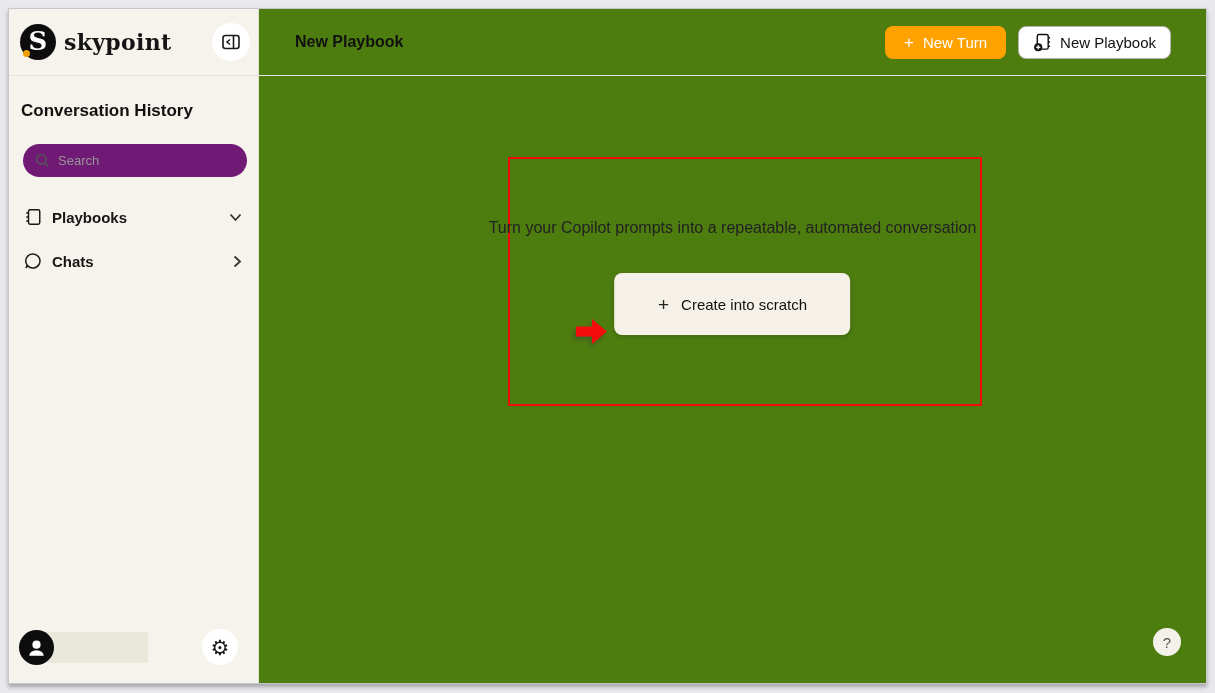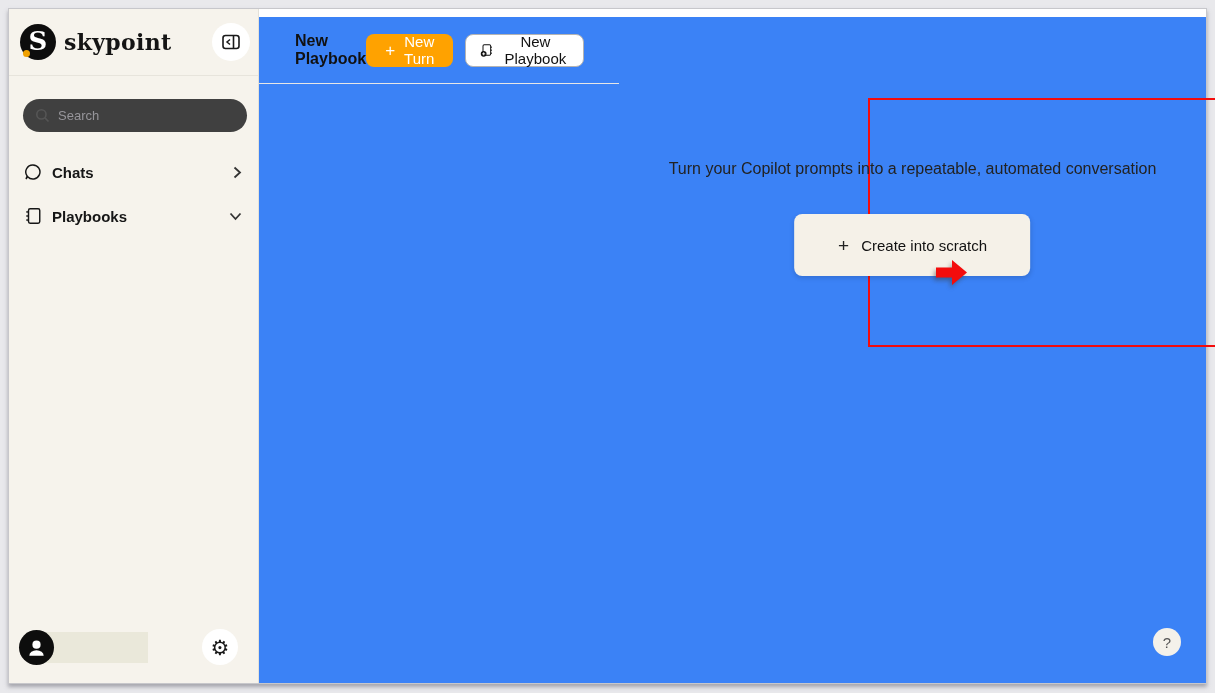--- a/index.html
+++ b/index.html
@@ -77,21 +77,21 @@
   }
   .sidebar-heading {
     font-size: 17px;
     font-weight: 700;
     color: #111;
     padding: 25px 12px 0 12px;
   }
   .search-box {
     margin: 23px 11px 0 14px;
     height: 33px;
-    background: #404040;
+    background: #701a75;
     border-radius: 17px;
     display: flex;
     align-items: center;
     padding: 0 12px;
     cursor: text;
   }
   .search-placeholder {
     margin-left: 8px;
     font-size: 13px;
     color: #96959a;
@@ -138,21 +138,21 @@
     width: 36px; height: 36px;
     border-radius: 50%;
     background: #ffffff;
     border: none;
     display: flex; align-items: center; justify-content: center;
     cursor: pointer;
     position: relative;
   }
   .gear-glyph { font-size: 21px; color: #1a1a1a; line-height: 1; }
   
-  .main { flex: 1; display: flex; flex-direction: row; background: #3b82f6; margin-top: 8px; }
+  .main { flex: 1; display: flex; flex-direction: column; background: #4d7c0f; }
   .main-header {
     height: 67px;
     flex: 0 0 67px;
     border-bottom: 1px solid #e7e7e7;
     display: flex;
     align-items: center;
     padding: 0 35px 0 36px;
   }
   .page-title { font-size: 16px; font-weight: 700; color: #111; }
   .header-actions { margin-left: auto; display: flex; align-items: center; gap: 12px; }
@@ -248,56 +248,57 @@
       </div>
       <button class="collapse-btn">
         <svg width="18" height="16" viewBox="0 0 18 16" fill="none" stroke="#1a1a1a" stroke-width="1.6">
           <rect x="1" y="1.5" width="16" height="13" rx="2.5"></rect>
           <line x1="11.5" y1="1.5" x2="11.5" y2="14.5"></line>
           <polyline points="8,5.5 5,8 8,10.5" stroke-width="1.5"></polyline>
         </svg>
       </button>
     </div>
 
+    <h2 class="sidebar-heading">Conversation History</h2>
 
     <div class="search-box">
       <svg width="15" height="15" viewBox="0 0 15 15" fill="none" stroke="#555" stroke-width="1.6">
         <circle cx="6.4" cy="6.4" r="4.6"></circle>
         <line x1="9.9" y1="9.9" x2="13.5" y2="13.5"></line>
       </svg>
       <span class="search-placeholder">Search</span>
     </div>
 
     <nav class="nav">
       <div class="nav-item">
         <span class="nav-icon">
           <svg width="18" height="18" viewBox="0 0 20 20" fill="none" stroke="#161616" stroke-width="1.6">
+            <rect x="5" y="2" width="12.5" height="16" rx="1.8"></rect>
+            <line x1="2.5" y1="5.5" x2="5" y2="5.5"></line>
+            <line x1="2.5" y1="10" x2="5" y2="10"></line>
+            <line x1="2.5" y1="14.5" x2="5" y2="14.5"></line>
+          </svg>
+        </span>
+        <span class="nav-label">Playbooks</span>
+        <span class="nav-chevron">
+          <svg width="13" height="9" viewBox="0 0 13 9" fill="none" stroke="#333" stroke-width="1.8">
+            <polyline points="1.5,1.5 6.5,7 11.5,1.5"></polyline>
+          </svg>
+        </span>
+      </div>
+      <div class="nav-item">
+        <span class="nav-icon">
+          <svg width="18" height="18" viewBox="0 0 20 20" fill="none" stroke="#161616" stroke-width="1.6">
             <path d="M10 2.2 a7.8 7.8 0 1 1 -5.9 13.0 L2.2 17.8 L3.5 14.6 A7.8 7.8 0 0 1 10 2.2 Z"></path>
           </svg>
         </span>
         <span class="nav-label">Chats</span>
         <span class="nav-chevron">
           <svg width="9" height="13" viewBox="0 0 9 13" fill="none" stroke="#333" stroke-width="1.8">
             <polyline points="1.5,1.5 7,6.5 1.5,11.5"></polyline>
-          </svg>
-        </span>
-      </div>
-      <div class="nav-item">
-        <span class="nav-icon">
-          <svg width="18" height="18" viewBox="0 0 20 20" fill="none" stroke="#161616" stroke-width="1.6">
-            <rect x="5" y="2" width="12.5" height="16" rx="1.8"></rect>
-            <line x1="2.5" y1="5.5" x2="5" y2="5.5"></line>
-            <line x1="2.5" y1="10" x2="5" y2="10"></line>
-            <line x1="2.5" y1="14.5" x2="5" y2="14.5"></line>
-          </svg>
-        </span>
-        <span class="nav-label">Playbooks</span>
-        <span class="nav-chevron">
-          <svg width="13" height="9" viewBox="0 0 13 9" fill="none" stroke="#333" stroke-width="1.8">
-            <polyline points="1.5,1.5 6.5,7 11.5,1.5"></polyline>
           </svg>
         </span>
       </div>
     </nav>
 
     <div class="sidebar-spacer"></div>
 
     <div class="sidebar-footer">
       <span class="user-name-placeholder"></span>
       <div class="avatar">

